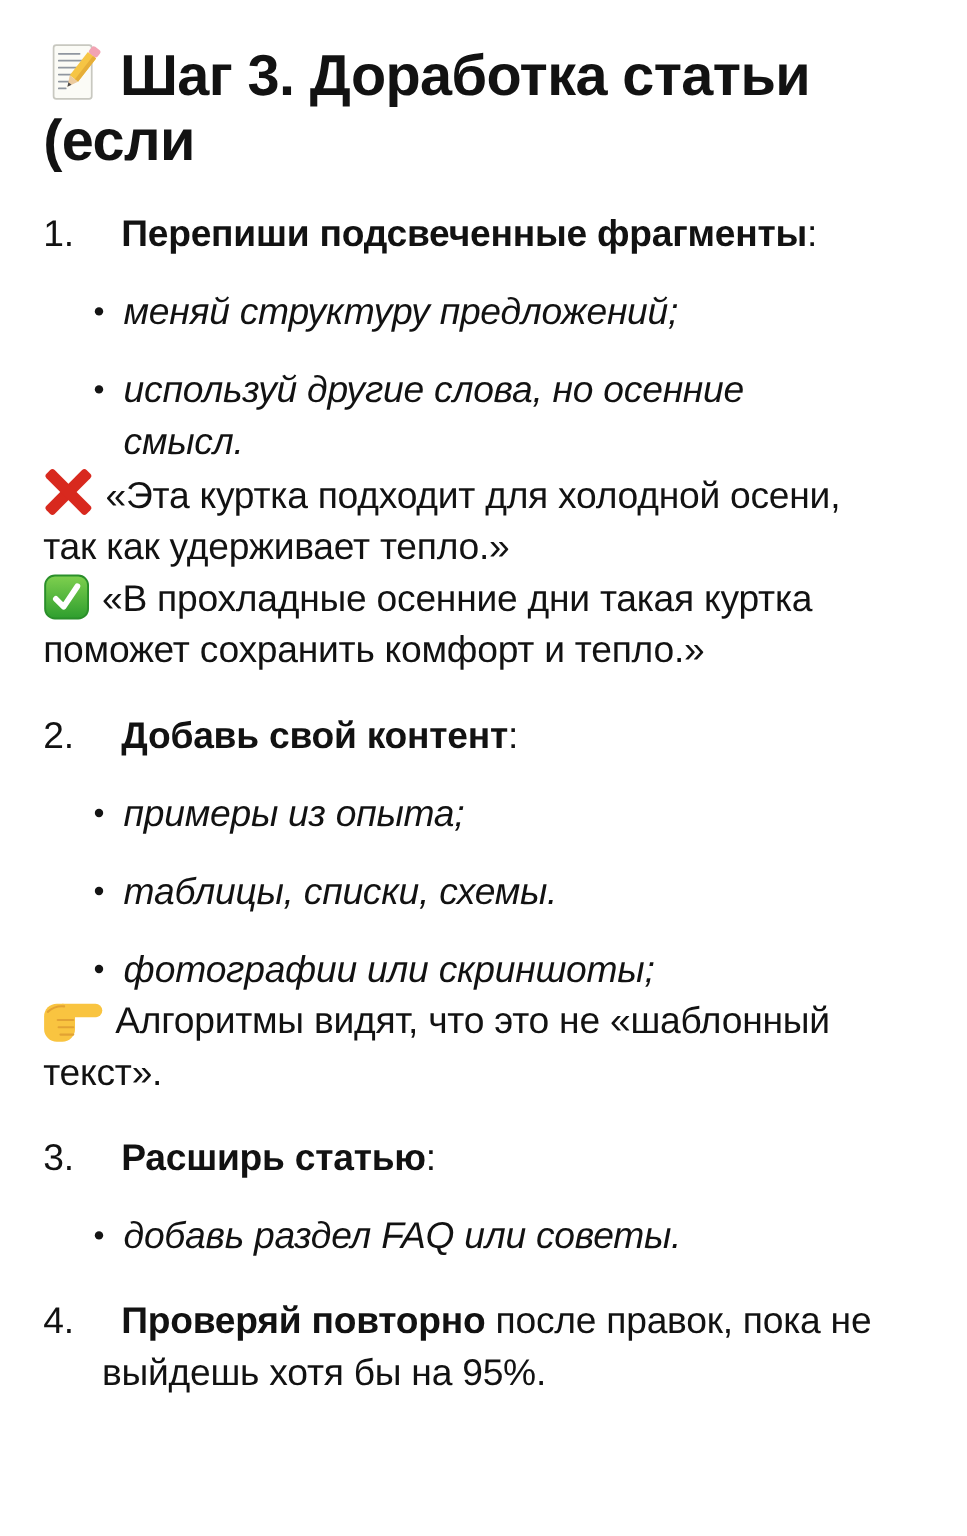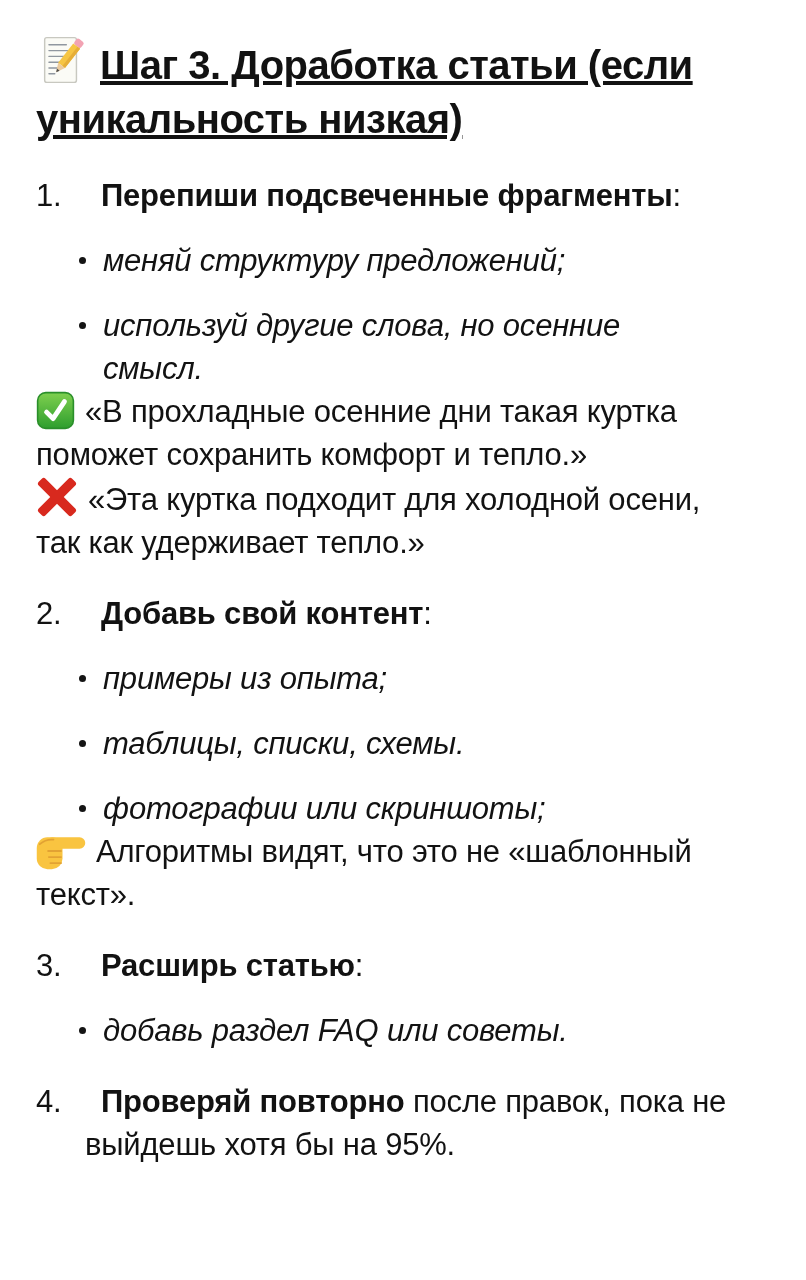--- a/index.html
+++ b/index.html
@@ -10,25 +10,24 @@
     background: #ffffff;
     color: #121212;
     font-family: "Liberation Sans", sans-serif;
     font-size: 31px;
     line-height: 43px;
     letter-spacing: -0.2px;
     overflow: hidden;
   }
   .title {
     margin: 0 0 24px 0;
-    font-size: 40px;
+    font-size: 48px;
     font-weight: 700;
     line-height: 54px;
     letter-spacing: -0.5px;
-    text-decoration: underline;
   }
   .title .icon-wrap svg { vertical-align: -7px; }
   .title .icon-wrap { margin-right: 12px; }
   .step { display: flex; margin: 28px 0 0 0; }
   .step .num { width: 49px; flex: 0 0 49px; }
   .step .body { flex: 1; }
   .step .body b { font-weight: 700; margin-left: 16px; }
   .bullet { display: flex; margin: 22px 0 0 0; padding-left: 41px; }
   .bullet .marker { width: 26px; flex: 0 0 26px; position: relative; }
   .bullet .marker i {
@@ -58,21 +57,20 @@
           <line x1="18" y1="55" x2="26" y2="55"></line>
         </g>
         <g transform="translate(60,12) rotate(38)">
           <rect x="-6" y="-4" width="12" height="10" rx="3" fill="#f2a3b3"></rect>
           <rect x="-6" y="6" width="12" height="34" fill="#f6c544"></rect>
           <rect x="1.5" y="6" width="4.5" height="34" fill="#e6ae38"></rect>
           <path d="M-6 40 L6 40 L0 52 Z" fill="#eccb9e"></path>
           <path d="M-2.3 47.4 L2.3 47.4 L0 52 Z" fill="#4c4c4c"></path>
         </g>
       </svg></span><span>Шаг 3. Доработка статьи (если</span><br>
-    <span>уникальность низкая)</span>
   </h1>
 
   <div class="step">
     <span class="num">1.</span>
     <span class="body"><b>Перепиши подсвеченные фрагменты</b><span>:</span></span>
   </div>
 
   <div class="bullet">
     <span class="marker">
         <i></i>
@@ -81,41 +79,41 @@
   </div>
 
   <div class="bullet">
     <span class="marker">
         <i></i>
       </span>
     <span class="btext"><span>используй другие слова, но осенние</span><br><span>смысл.</span></span>
   </div>
 
   <p class="example">
+    <span class="icon-wrap"><svg width="42" height="42" viewBox="0 0 48 48" aria-hidden="true">
+        <g fill="#d8291e">
+          <rect x="18.5" y="-3" width="11" height="54" rx="3" transform="rotate(45 24 24)"></rect>
+          <rect x="18.5" y="-3" width="11" height="54" rx="3" transform="rotate(-45 24 24)"></rect>
+        </g>
+      </svg></span><span>«Эта куртка подходит для холодной осени,</span><br>
+    <span>так как удерживает тепло.»</span>
+  </p>
+
+  <p class="example">
     <span class="icon-wrap"><svg width="39" height="39" viewBox="0 0 48 48" aria-hidden="true">
         <defs>
           <linearGradient id="greenGrad" x1="0" y1="0" x2="0" y2="1">
             <stop offset="0" stop-color="#7fd04f"></stop>
             <stop offset="1" stop-color="#2e9e2e"></stop>
           </linearGradient>
         </defs>
         <rect x="2" y="2" width="44" height="44" rx="10" fill="url(#greenGrad)" stroke="#2a8f2a" stroke-width="2"></rect>
         <path d="M13 26 L21 34 L35 13" fill="none" stroke="#ffffff" stroke-width="6" stroke-linecap="round" stroke-linejoin="round"></path>
       </svg></span><span>«В прохладные осенние дни такая куртка</span><br>
     <span>поможет сохранить комфорт и тепло.»</span>
-  </p>
-
-  <p class="example">
-    <span class="icon-wrap"><svg width="42" height="42" viewBox="0 0 48 48" aria-hidden="true">
-        <g fill="#d8291e">
-          <rect x="18.5" y="-3" width="11" height="54" rx="3" transform="rotate(45 24 24)"></rect>
-          <rect x="18.5" y="-3" width="11" height="54" rx="3" transform="rotate(-45 24 24)"></rect>
-        </g>
-      </svg></span><span>«Эта куртка подходит для холодной осени,</span><br>
-    <span>так как удерживает тепло.»</span>
   </p>
 
   <div class="step">
     <span class="num">2.</span>
     <span class="body"><b>Добавь свой контент</b><span>:</span></span>
   </div>
 
   <div class="bullet">
     <span class="marker">
         <i></i>

